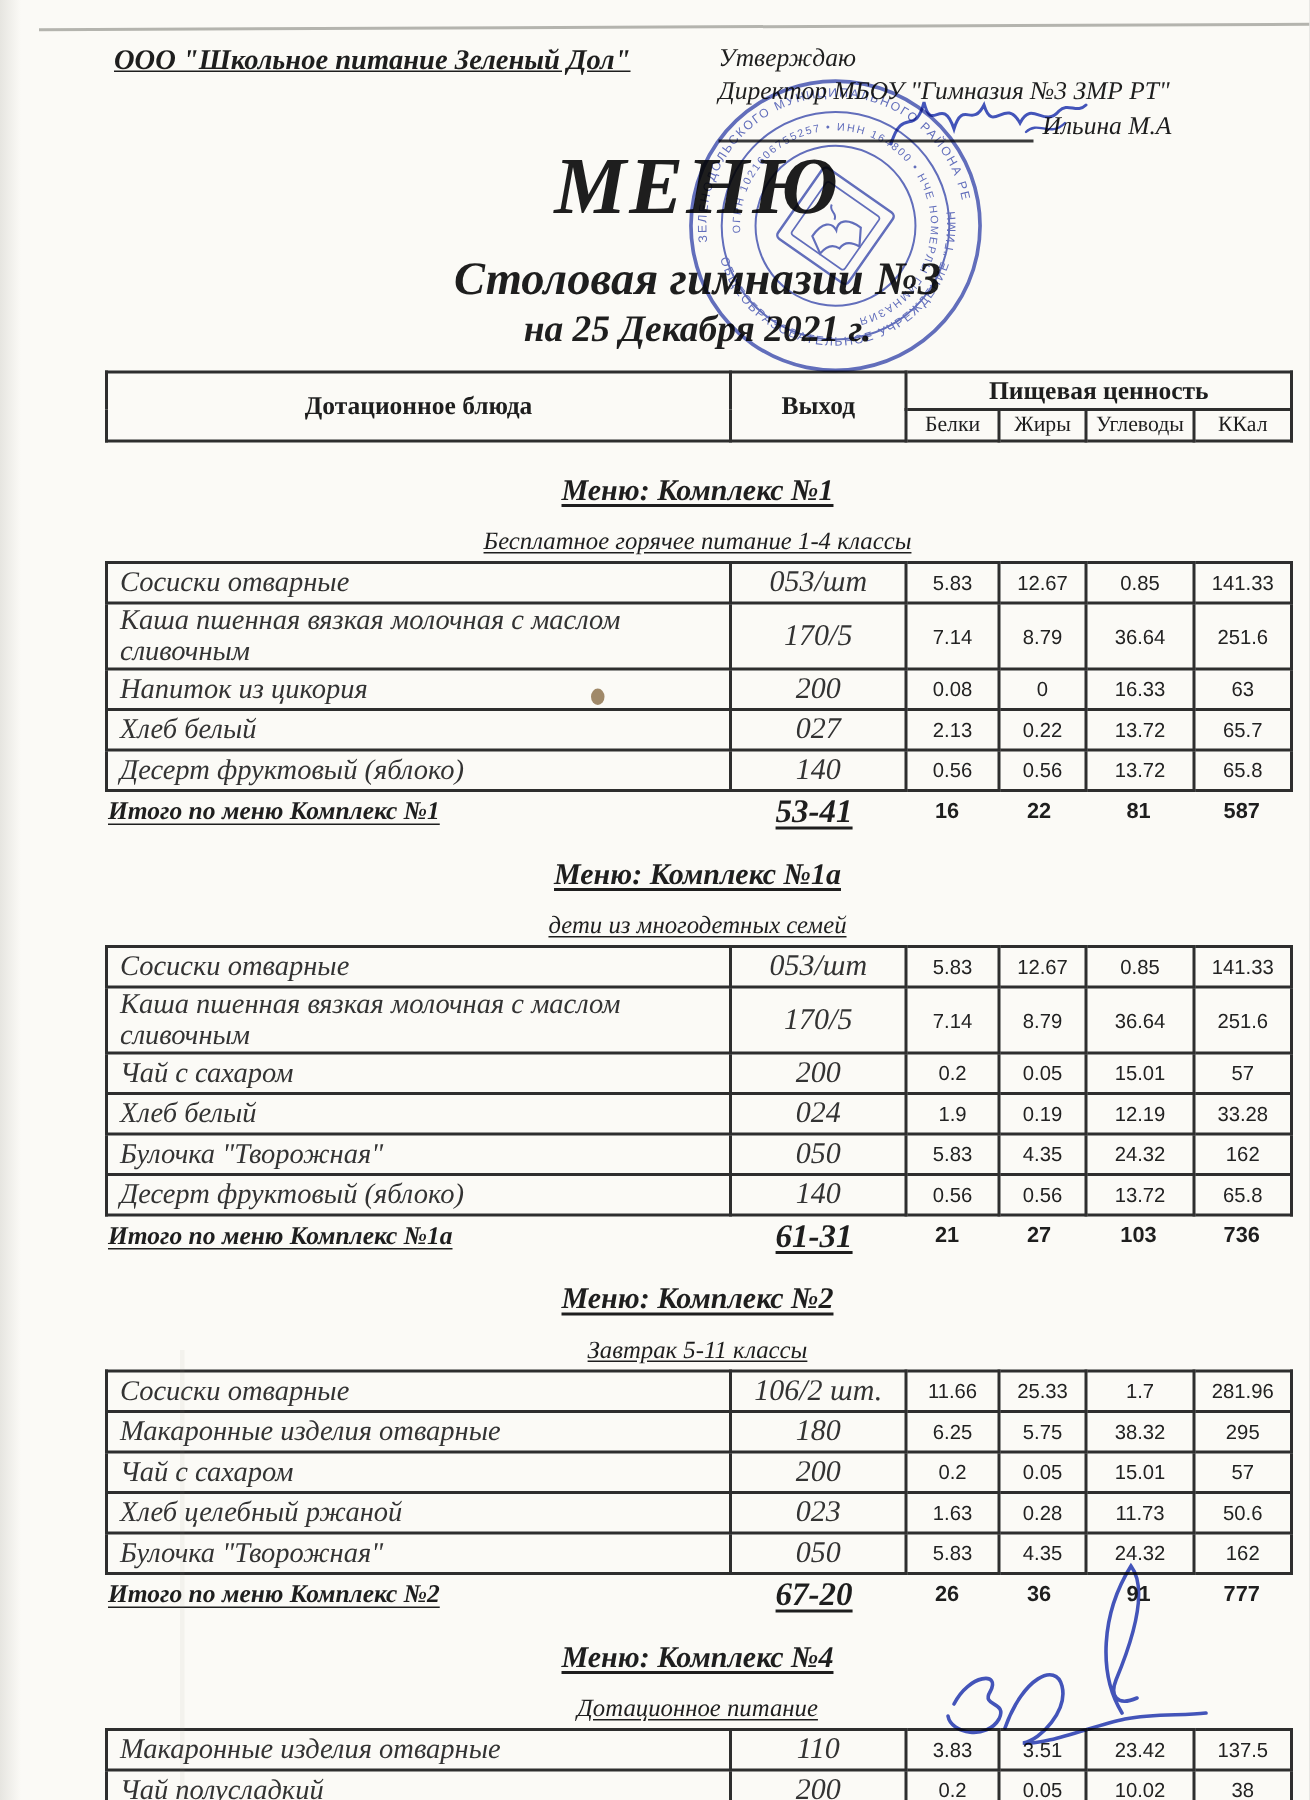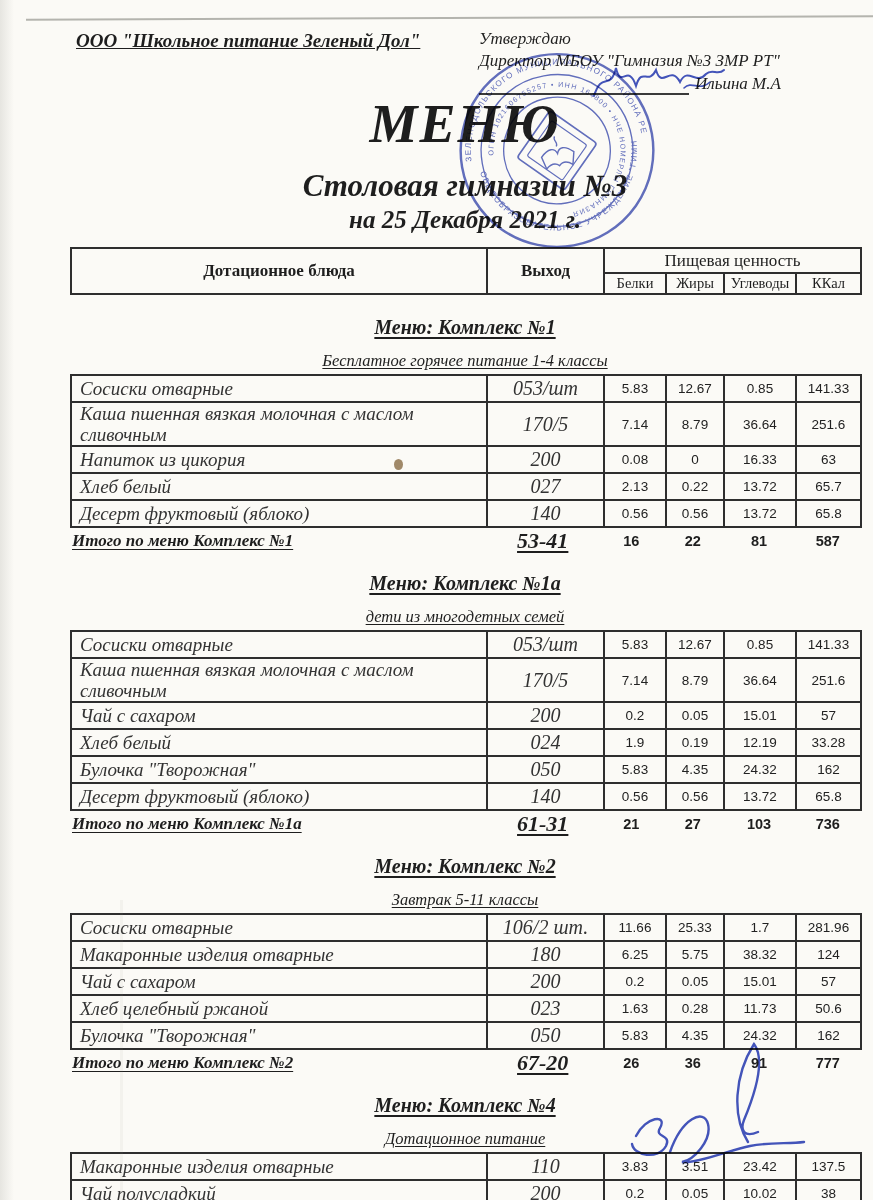--- a/index.html
+++ b/index.html
@@ -25,21 +25,21 @@
   .title-main{font-size:54px;font-weight:bold;font-style:italic;letter-spacing:2px;line-height:1.0;margin-top:2px;}
   .title-sub{font-size:31px;font-weight:bold;font-style:italic;line-height:1.12;margin-top:18px;}
   .title-date{font-size:25px;font-weight:bold;font-style:italic;line-height:1.12;margin-top:2px;}
 
   
   .menu-table{border-collapse:collapse;table-layout:fixed;width:790px;margin-left:70px;background:transparent;}
   .menu-table td{border:2px solid #2e2e2e;overflow:hidden;}
   .header-table{margin-top:13px;}
   .header-table td{text-align:center;vertical-align:middle;}
   .hdr-main{font-weight:bold;font-size:17px;height:40px;}
-  .hdr-group{font-weight:normal;font-size:17px;height:21px;}
+  .hdr-group{font-weight:bold;font-size:17px;height:21px;}
   .hdr-sub{font-size:14.5px;height:17px;}
 
   .section-title{width:790px;margin:21px 0 0 70px;text-align:center;
       font-weight:bold;font-style:italic;font-size:20px;}
   .section-title span{text-decoration:underline;text-underline-offset:3px;}
   .section-subtitle{width:790px;margin:12px 0 3px 70px;text-align:center;
       font-weight:normal;font-style:italic;font-size:16.5px;}
   .section-subtitle span{text-decoration:underline;text-underline-offset:2px;}
 
   .cell-name{font-style:italic;font-size:19px;color:#333;padding:0 4px 0 8px;height:22px;line-height:21px;}
@@ -271,21 +271,21 @@
               <td class="cell-val">25.33</td>
               <td class="cell-val">1.7</td>
               <td class="cell-val">281.96</td>
             </tr>
             <tr class="menu-row">
               <td class="cell-name">Макаронные изделия отварные</td>
               <td class="cell-out">180</td>
               <td class="cell-val">6.25</td>
               <td class="cell-val">5.75</td>
               <td class="cell-val">38.32</td>
-              <td class="cell-val">124</td>
+              <td class="cell-val">295</td>
             </tr>
             <tr class="menu-row">
               <td class="cell-name">Чай с сахаром</td>
               <td class="cell-out">200</td>
               <td class="cell-val">0.2</td>
               <td class="cell-val">0.05</td>
               <td class="cell-val">15.01</td>
               <td class="cell-val">57</td>
             </tr>
             <tr class="menu-row">

